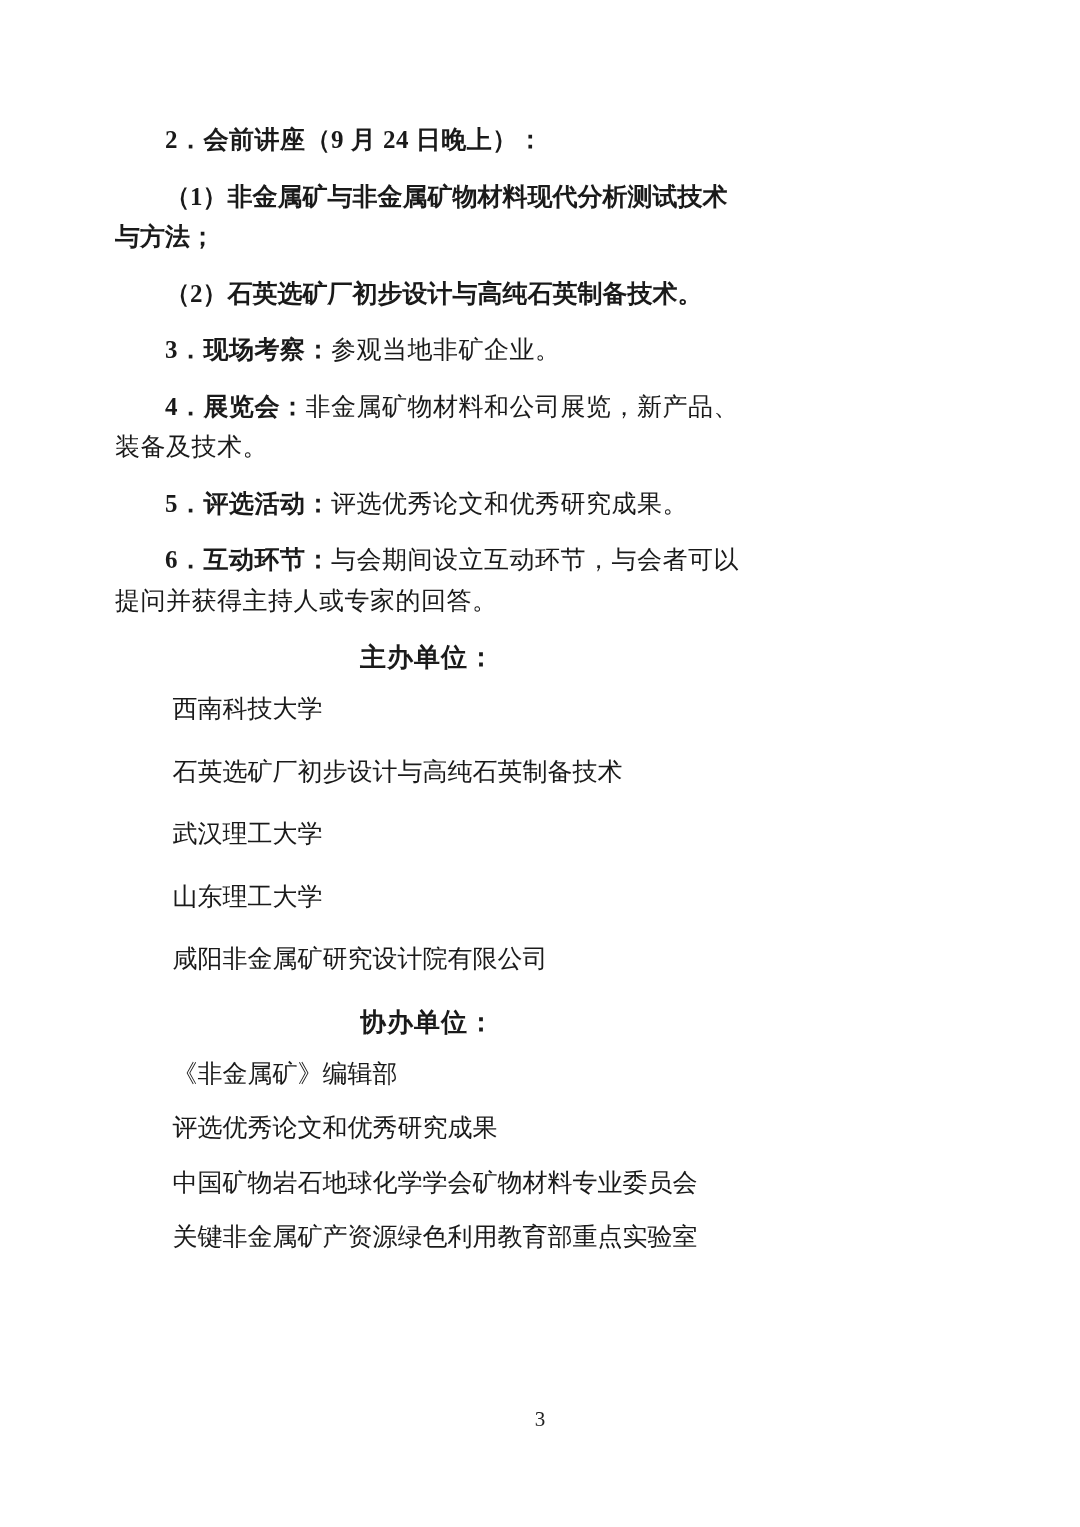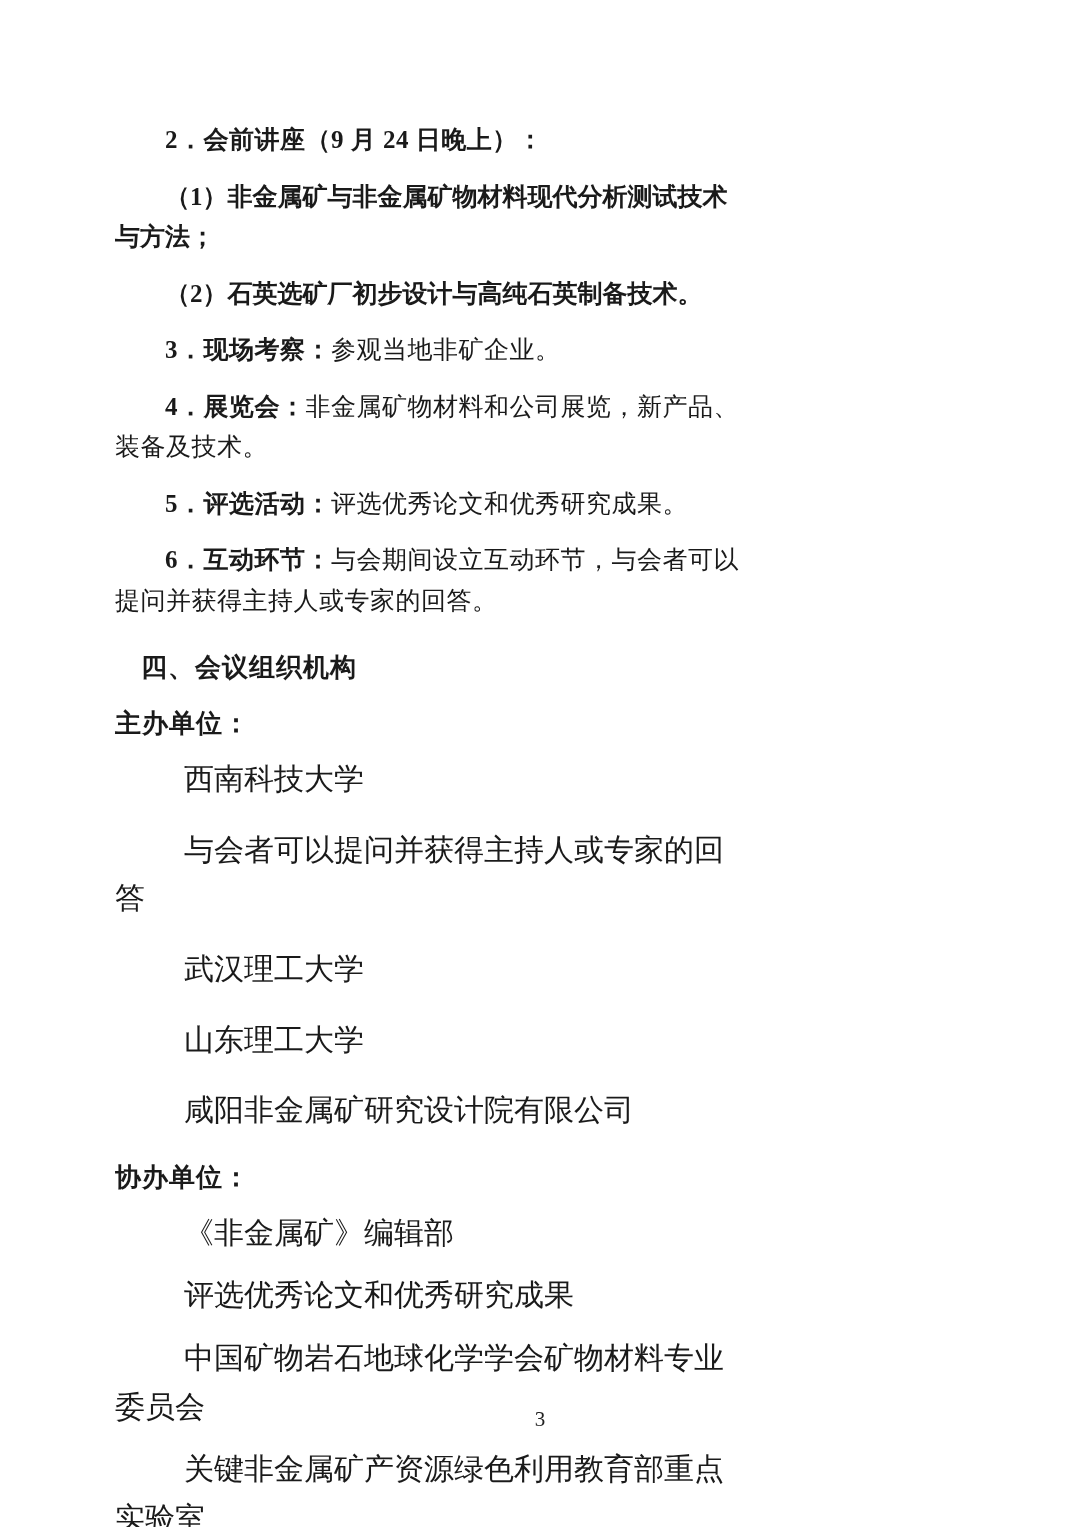--- a/index.html
+++ b/index.html
@@ -50,31 +50,32 @@
     margin: 26px 0 14px 0;
     font-size: 26px;
     letter-spacing: 1px;
   }
   .sub-head {
     font-weight: bold;
     text-indent: 0em;
     margin: 10px 0 10px 0;
     font-size: 26px;
     letter-spacing: 1px;
+    text-align: center;
   }
   .org-list {
     list-style: none;
     margin: 0 0 6px 0;
     padding: 0;
   }
   .org-list li {
     margin: 0 0 22px 0;
     padding-left: 0;
     text-indent: 2.3em;
-    font-size: 30px;
+    font-size: 25px;
   }
   .org-list.tight li {
     margin: 0 0 14px 0;
   }
   .page-number {
     position: absolute;
     bottom: 95px;
     left: 0;
     width: 1080px;
     text-align: center;
@@ -110,27 +111,26 @@
     </p>
 
     <p class="num-head">
       <span class="label">5．评选活动：</span><span class="desc">评选优秀论文和优秀研究成果。</span>
     </p>
 
     <p class="num-head">
       <span class="label">6．互动环节：</span><span class="desc">与会期间设立互动环节，与会者可以提问并获得主持人或专家的回答。</span>
     </p>
 
-    <p class="section-head">四、会议组织机构</p>
 
     <p class="sub-head">主办单位：</p>
 
     <ul class="org-list">
       <li>西南科技大学</li>
-      <li>与会者可以提问并获得主持人或专家的回答</li>
+      <li>石英选矿厂初步设计与高纯石英制备技术</li>
       <li>武汉理工大学</li>
       <li>山东理工大学</li>
       <li>咸阳非金属矿研究设计院有限公司</li>
     </ul>
 
     <p class="sub-head">协办单位：</p>
 
     <ul class="org-list tight">
       <li>《非金属矿》编辑部</li>
       <li>评选优秀论文和优秀研究成果</li>

